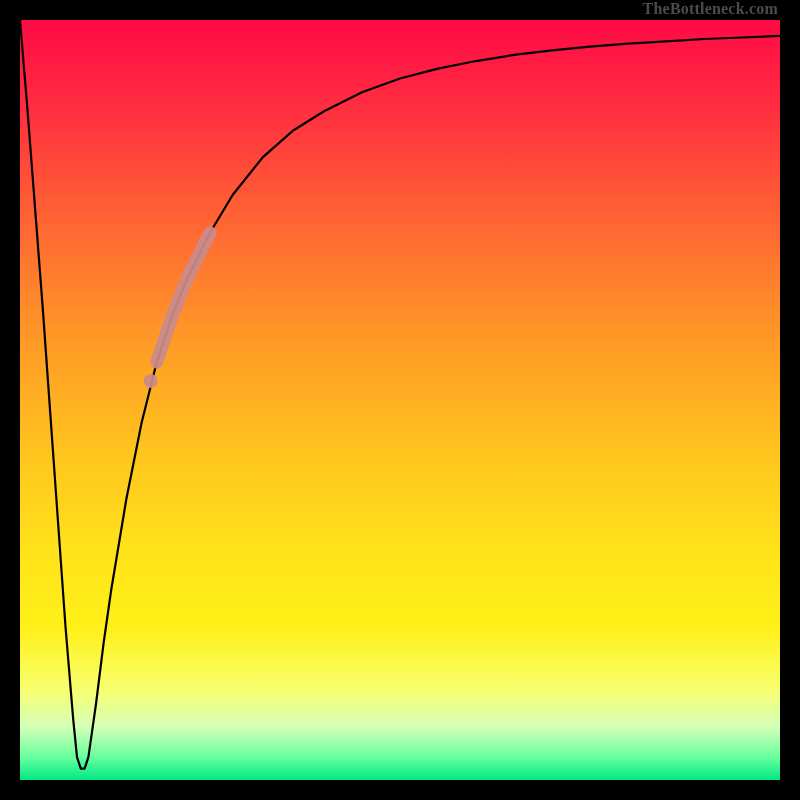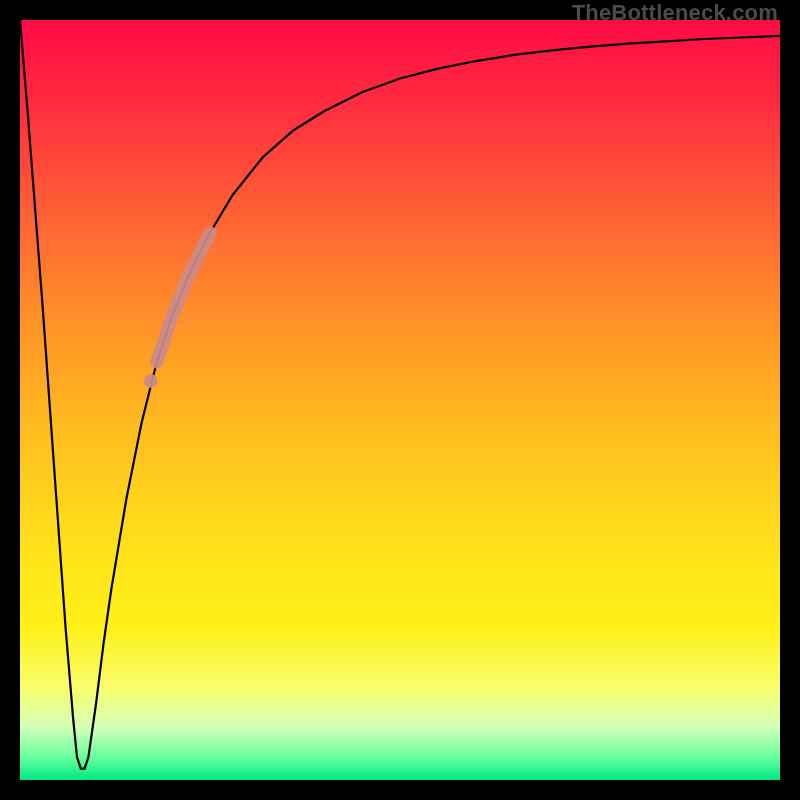--- a/index.html
+++ b/index.html
@@ -26,22 +26,22 @@
       #fff018 80%,
       #f8ff6e 88%,
       #d4ffb8 93%,
       #67ff9e 97%,
       #00e884 100%);
   }
   .watermark {
     position: absolute;
     top: 0;
     right: 22px;
-    font-family: Liberation Sans, sans-serif;
-    font-size: 22px;
+    font-family: Liberation Serif, serif;
+    font-size: 16px;
     font-weight: 600;
     color: #4b4b4b;
     letter-spacing: 0.2px;
     user-select: none;
   }
   svg.curve {
     position: absolute;
     left: 20px;
     top: 20px;
     width: 760px;

